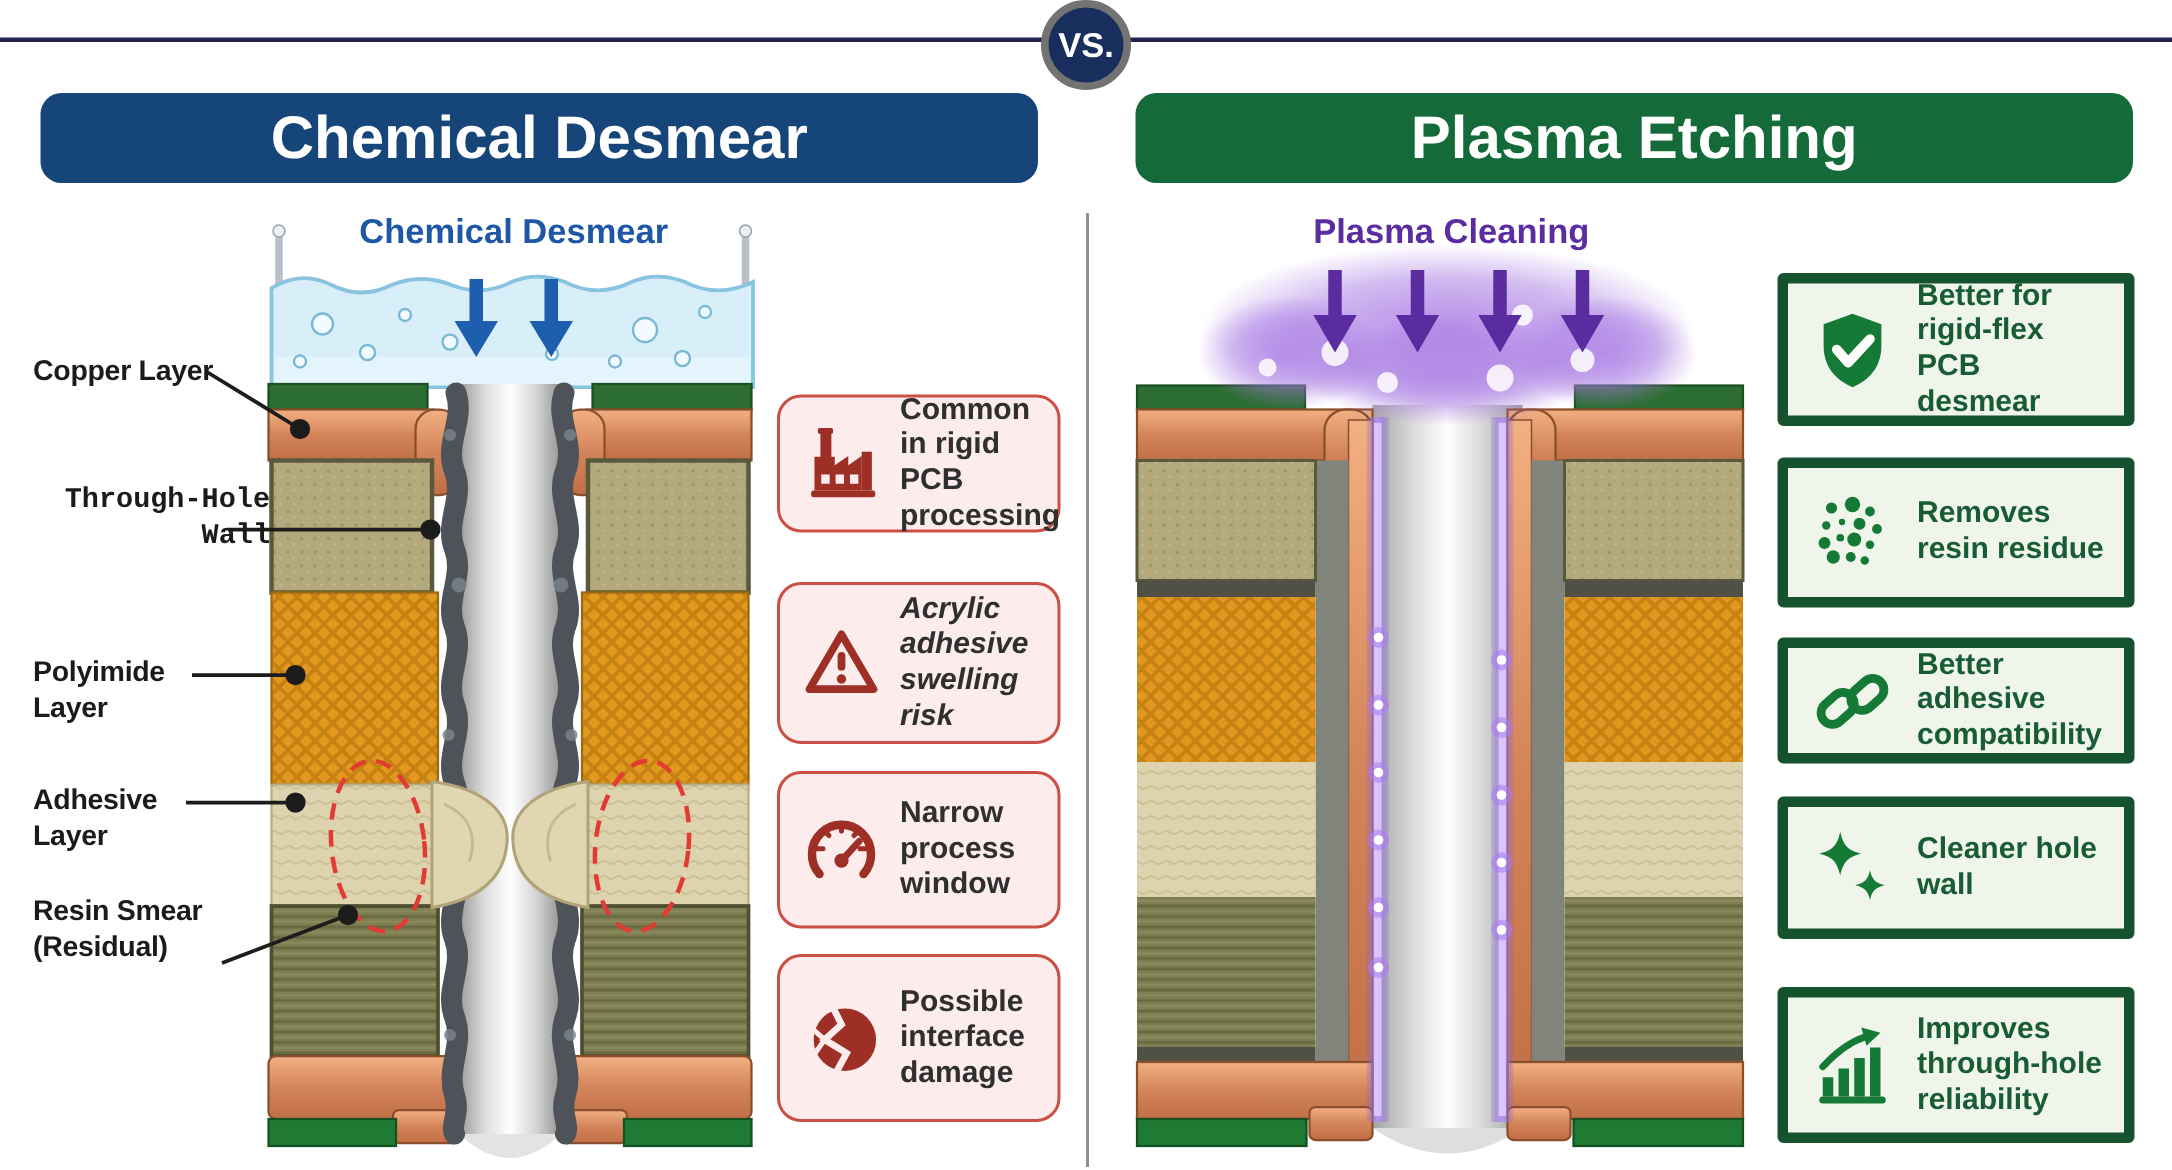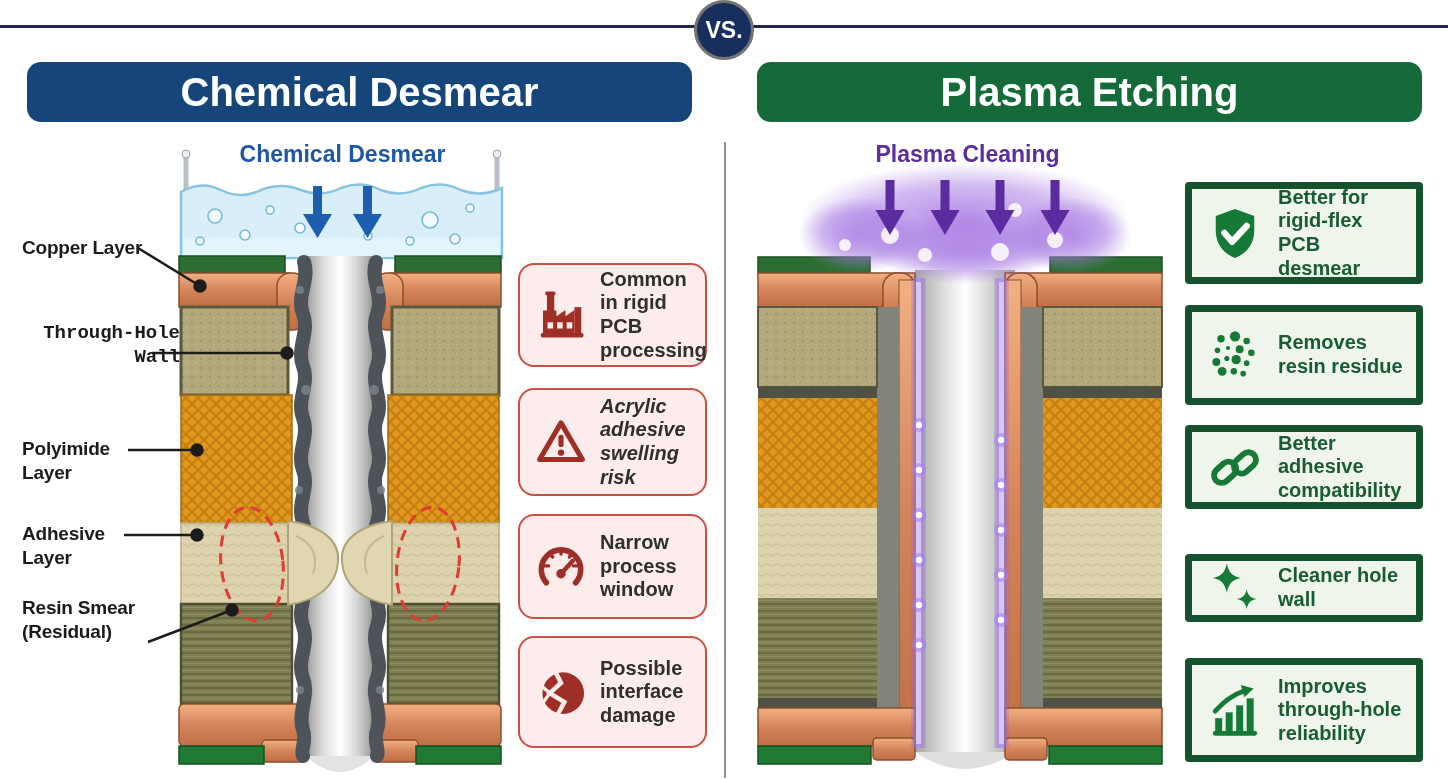--- a/index.html
+++ b/index.html
@@ -1,21 +1,21 @@
 <!DOCTYPE html>
 <html><head>
 <meta charset="utf-8">
 <style>
   html,body{margin:0;padding:0;background:#ffffff;}
   *{box-sizing:border-box;}
   .canvas{position:relative;width:1448px;height:780px;background:#ffffff;overflow:hidden;
           font-family:"Liberation Sans",sans-serif;}
   .top-rule{position:absolute;left:0;top:25px;width:1448px;height:3px;background:#23234f;}
   .vs-badge{position:absolute;left:694px;top:0;width:60px;height:60px;border-radius:50%;
-            background:#182f5d;border:3px solid #737373;color:#ffffff;font-weight:bold;
+            background:#182f5d;border:5px solid #737373;color:#ffffff;font-weight:bold;
             font-size:23px;display:flex;align-items:center;justify-content:center;letter-spacing:0;}
   .banner{position:absolute;top:62px;width:665px;height:60px;border-radius:14px;
           display:flex;align-items:center;justify-content:center;}
   .banner.navy{left:27px;background:#164679;}
   .banner.green{left:757px;background:#156a39;}
   .banner-title{color:#ffffff;font-weight:bold;font-size:40px;letter-spacing:0;}
   .divider{position:absolute;left:724px;top:142px;width:2px;height:636px;background:#909090;}
 
   .diagram-title{position:absolute;top:141px;font-weight:bold;font-size:23px;text-align:center;}
   .diagram-title.blue{left:195px;width:295px;color:#1d57a5;}
@@ -189,21 +189,21 @@
         <circle cx="232" cy="470" r="5.5"></circle>
     </g>
   </svg>
 
   <div class="layer-label" style="left:22px;top:236px;width:150px;">Copper Layer</div>
   <div class="layer-label mono" style="left:18px;top:322px;width:162px;text-align:right;">Through-Hole Wall</div>
   <div class="layer-label" style="left:22px;top:437px;width:110px;">Polyimide Layer</div>
   <div class="layer-label" style="left:22px;top:522px;width:105px;">Adhesive Layer</div>
   <div class="layer-label" style="left:22px;top:596px;width:135px;">Resin Smear (Residual)</div>
 
-  <div class="callout red" style="top:263px;height:104px;">
+  <div class="callout red" style="top:263px;height:92px;">
     <span class="icon">
       <svg width="54" height="54" viewBox="0 0 48 48" fill="currentColor">
         <rect x="10" y="3" width="9" height="3.5" rx="1.2"></rect>
         <rect x="11.5" y="6" width="6.5" height="17"></rect>
         <path d="M8 40 V20 h12 v5 l8 -5.5 v5.5 l8 -5.5 V40 z"></path>
         <rect x="36" y="17" width="6" height="23"></rect>
         <rect x="12" y="30.5" width="5" height="5.5" fill="#fceceb"></rect>
         <rect x="20.5" y="30.5" width="5" height="5.5" fill="#fceceb"></rect>
         <rect x="29" y="30.5" width="5" height="5.5" fill="#fceceb"></rect>
         <rect x="6" y="40" width="38" height="4" rx="1.5"></rect>
@@ -419,21 +419,21 @@
   <div class="callout green" style="top:425px;height:84px;">
     <span class="icon">
       <svg width="56" height="56" viewBox="0 0 48 48" fill="none" stroke="currentColor" stroke-width="5">
         <rect x="5" y="22" width="21" height="13" rx="6.5" transform="rotate(-42 15.5 28.5)"></rect>
         <rect x="22" y="14" width="21" height="13" rx="6.5" transform="rotate(-42 32.5 20.5)"></rect>
       </svg>
     </span>
     <span class="callout-text">Better adhesive compatibility</span>
   </div>
 
-  <div class="callout green" style="top:554px;height:68px;">
+  <div class="callout green" style="top:531px;height:95px;">
     <span class="icon">
       <svg width="56" height="56" viewBox="0 0 48 48" fill="currentColor">
         <path d="M17 3 C18.8 11 21.5 13.7 29 15.5 C21.5 17.3 18.8 20 17 28 C15.2 20 12.5 17.3 5 15.5 C12.5 13.7 15.2 11 17 3 Z"></path>
         <path d="M34 25 C35.2 30.4 37.1 32.3 42.5 33.5 C37.1 34.7 35.2 36.6 34 42 C32.8 36.6 30.9 34.7 25.5 33.5 C30.9 32.3 32.8 30.4 34 25 Z"></path>
       </svg>
     </span>
     <span class="callout-text">Cleaner hole wall</span>
   </div>
 
   <div class="callout green" style="top:658px;height:104px;">

